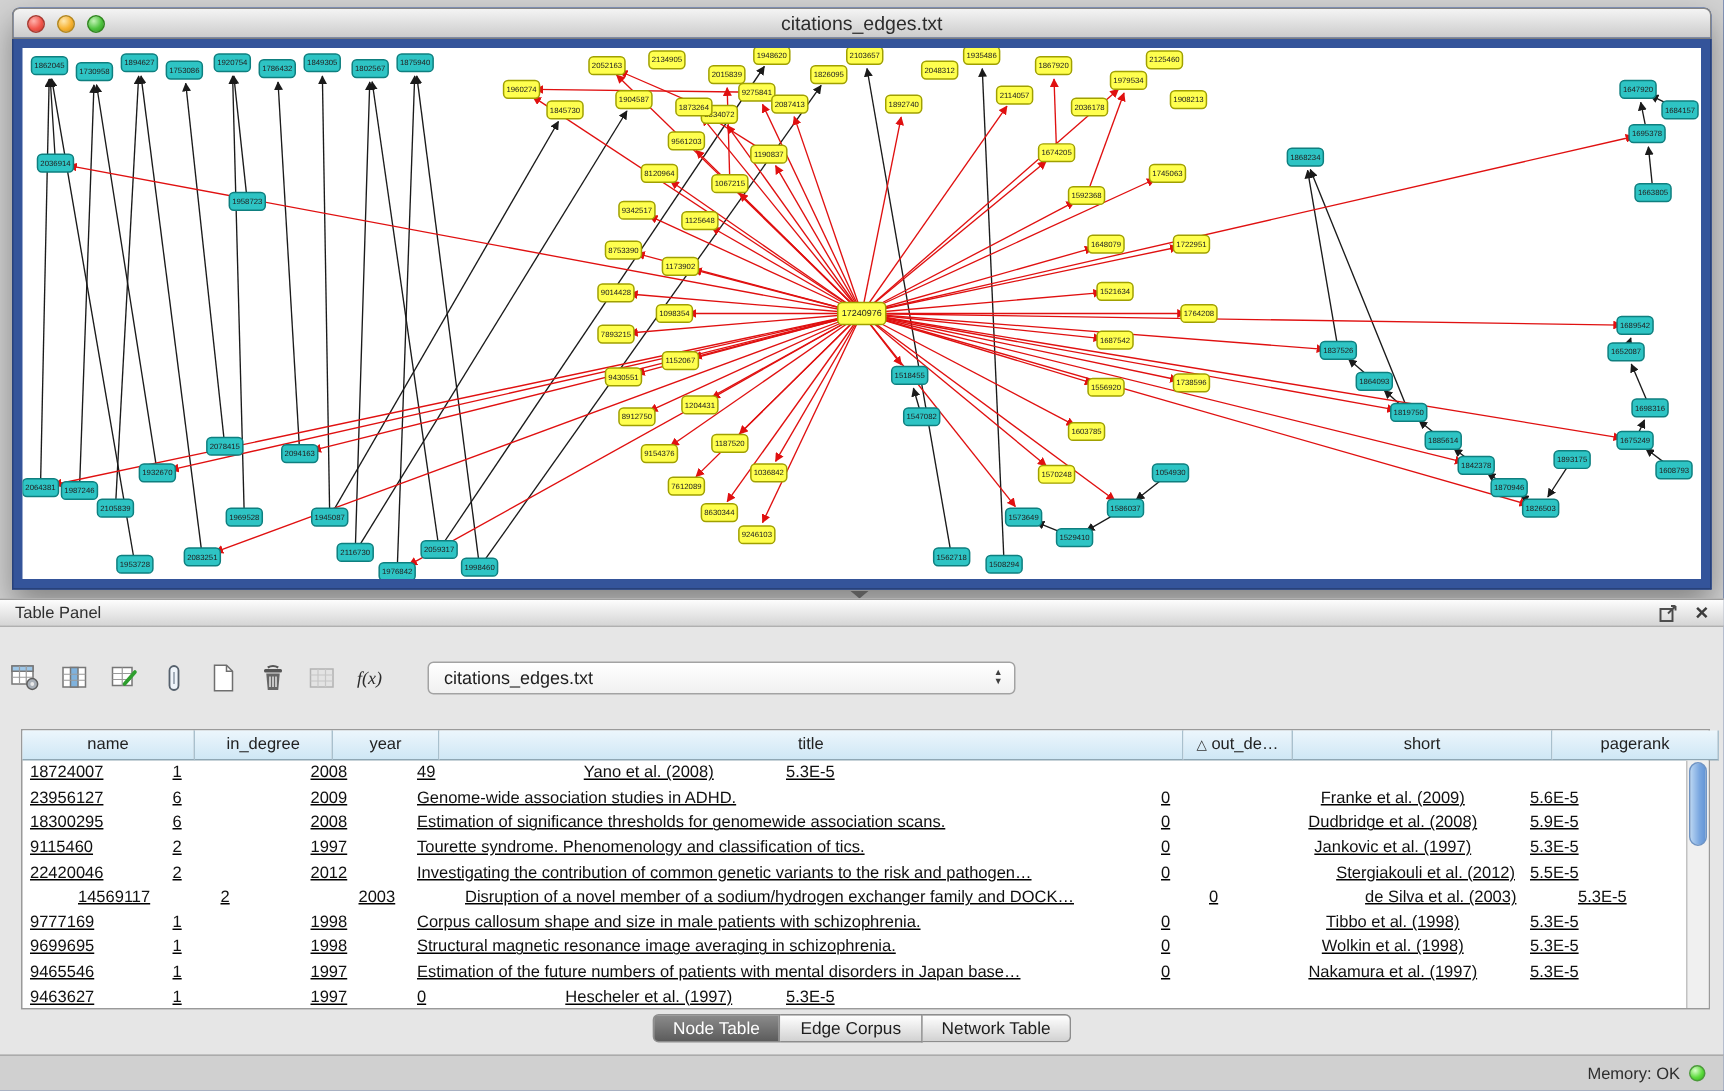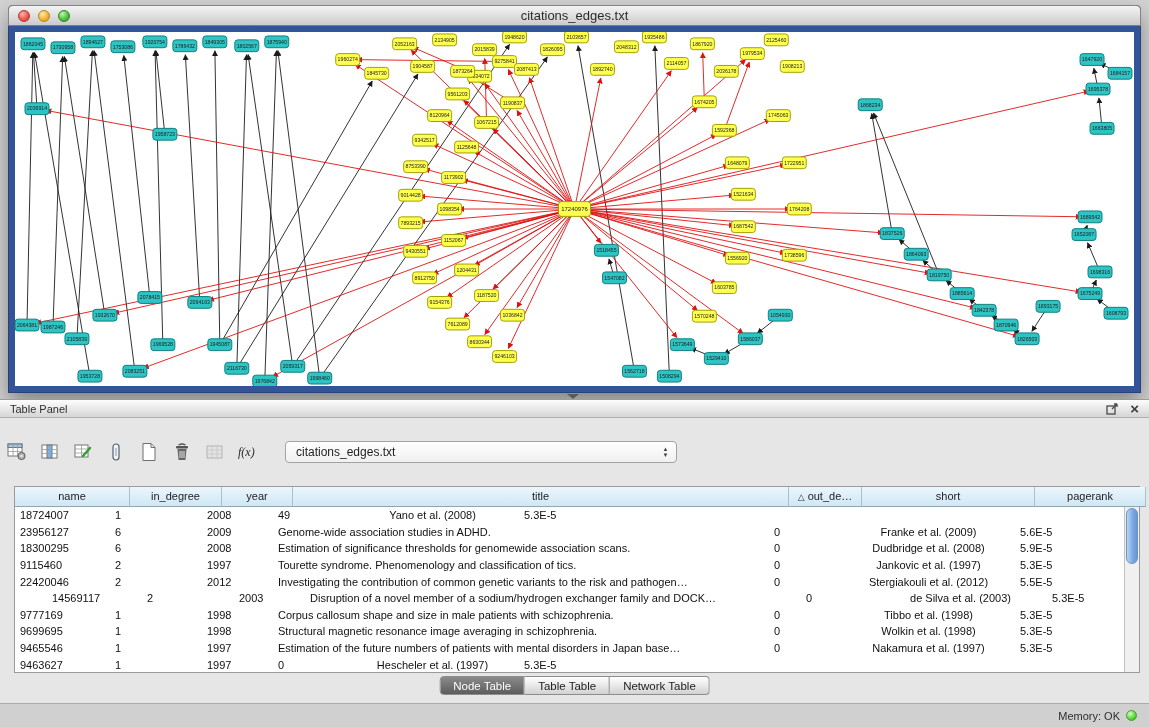--- a/index.html
+++ b/index.html
@@ -43,21 +43,21 @@
               padding-left:10px; font-size:12px; color:#1e1e1e; position:relative;
               box-shadow:inset 0 1px 0 #fff; }
   .dd-arrows { position:absolute; right:3px; top:2px; bottom:2px; width:15px; display:flex; flex-direction:column;
                align-items:center; justify-content:center; color:#3f3f3f; font-size:6px; line-height:6px; }
 
   .table { position:absolute; left:14px; top:86px; width:1126px; height:187px; background:#fff; border:1px solid #9a9a9a; }
   .thead { display:flex; height:20px; }
   .th { background:linear-gradient(#ecf6fc,#cfe7f5); border-right:1px solid #a9c0cd; border-bottom:1px solid #8fa7b4;
         font-size:11px; color:#222; text-align:center; line-height:19px; flex-shrink:0; overflow:hidden; white-space:nowrap; }
   .th .sort { margin-right:3px; font-size:9px; color:#333; }
-  .tbody { position:absolute; top:20px; left:0; right:15px; bottom:0; overflow:hidden; }
+  .tbody { position:absolute; top:20px; left:0; right:15px; bottom:0; overflow:hidden;text-decoration:underline; }
   .tr { display:flex; height:16.6px; align-items:center; }
   .td { font-size:11px; color:#101010; padding:0 5px; white-space:nowrap; overflow:hidden; flex-shrink:0; }
   .vscroll { position:absolute; top:20px; right:0; width:15px; bottom:0; background:#f0f0f0; border-left:1px solid #c2c2c2; }
   .thumb { position:absolute; top:1px; left:1px; width:12px; height:56px; border-radius:6px;
            background:linear-gradient(90deg,#b9d5f2,#7aa7e0 60%,#6395d6); border:1px solid #6f94c4; }
 
   .tabs { position:absolute; left:50%; transform:translateX(-50%); top:276px; display:flex; }
   .tab { font-size:11.5px; padding:2.5px 13px; border:1px solid #8d8d8d; background:linear-gradient(#ffffff,#d2d2d2);
          color:#1d1d1d; font-family:inherit; }
   .tab + .tab { border-left:none; }
@@ -760,21 +760,21 @@
           <div class="td" style="width: 73px; text-align: left;">0</div>
           <div class="td" style="width: 173px; text-align: center;">Jankovic et al. (1997)</div>
           <div class="td" style="width: 111px; text-align: left;">5.3E-5</div>
         </div>
         <div class="tr">
           <div class="td" style="width: 95px; text-align: left;">22420046</div>
           <div class="td" style="width: 92px; text-align: left;">2</div>
           <div class="td" style="width: 71px; text-align: left;">2012</div>
           <div class="td" style="width: 496px; text-align: left;">Investigating the contribution of common genetic variants to the risk and pathogen…</div>
           <div class="td" style="width: 73px; text-align: left;">0</div>
-          <div class="td" style="width: 173px; text-align: center;">Stergiakouli et al. (2012)</div>
+          <div class="td" style="width: 173px; text-align: right;">Stergiakouli et al. (2012)</div>
           <div class="td" style="width: 111px; text-align: left;">5.5E-5</div>
         </div>
         <div class="tr">
           <div class="td" style="width: 95px; text-align: left; margin-left: 32px;">14569117</div>
           <div class="td" style="width: 92px; text-align: left;">2</div>
           <div class="td" style="width: 71px; text-align: left;">2003</div>
           <div class="td" style="width: 496px; text-align: left;">Disruption of a novel member of a sodium/hydrogen exchanger family and DOCK…</div>
           <div class="td" style="width: 73px; text-align: left;">0</div>
           <div class="td" style="width: 173px; text-align: center;">de Silva et al. (2003)</div>
           <div class="td" style="width: 111px; text-align: left;">5.3E-5</div>
@@ -815,21 +815,21 @@
           <div class="td" style="width: 111px; text-align: left;">5.3E-5</div>
         </div>
       </div>
     <div class="vscroll">
       <div class="thumb"></div>
     </div>
   </div>
 
   <div class="tabs">
     <button class="tab active">Node Table</button>
-    <button class="tab">Table Table</button>
+    <button class="tab">Edge Corpus</button>
     <button class="tab">Network Table</button>
   </div>
 </div>
 
 <div class="statusbar">
   <span>Memory: OK</span>
   <span class="mem-dot"></span>
 </div>
 
 </body></html>

